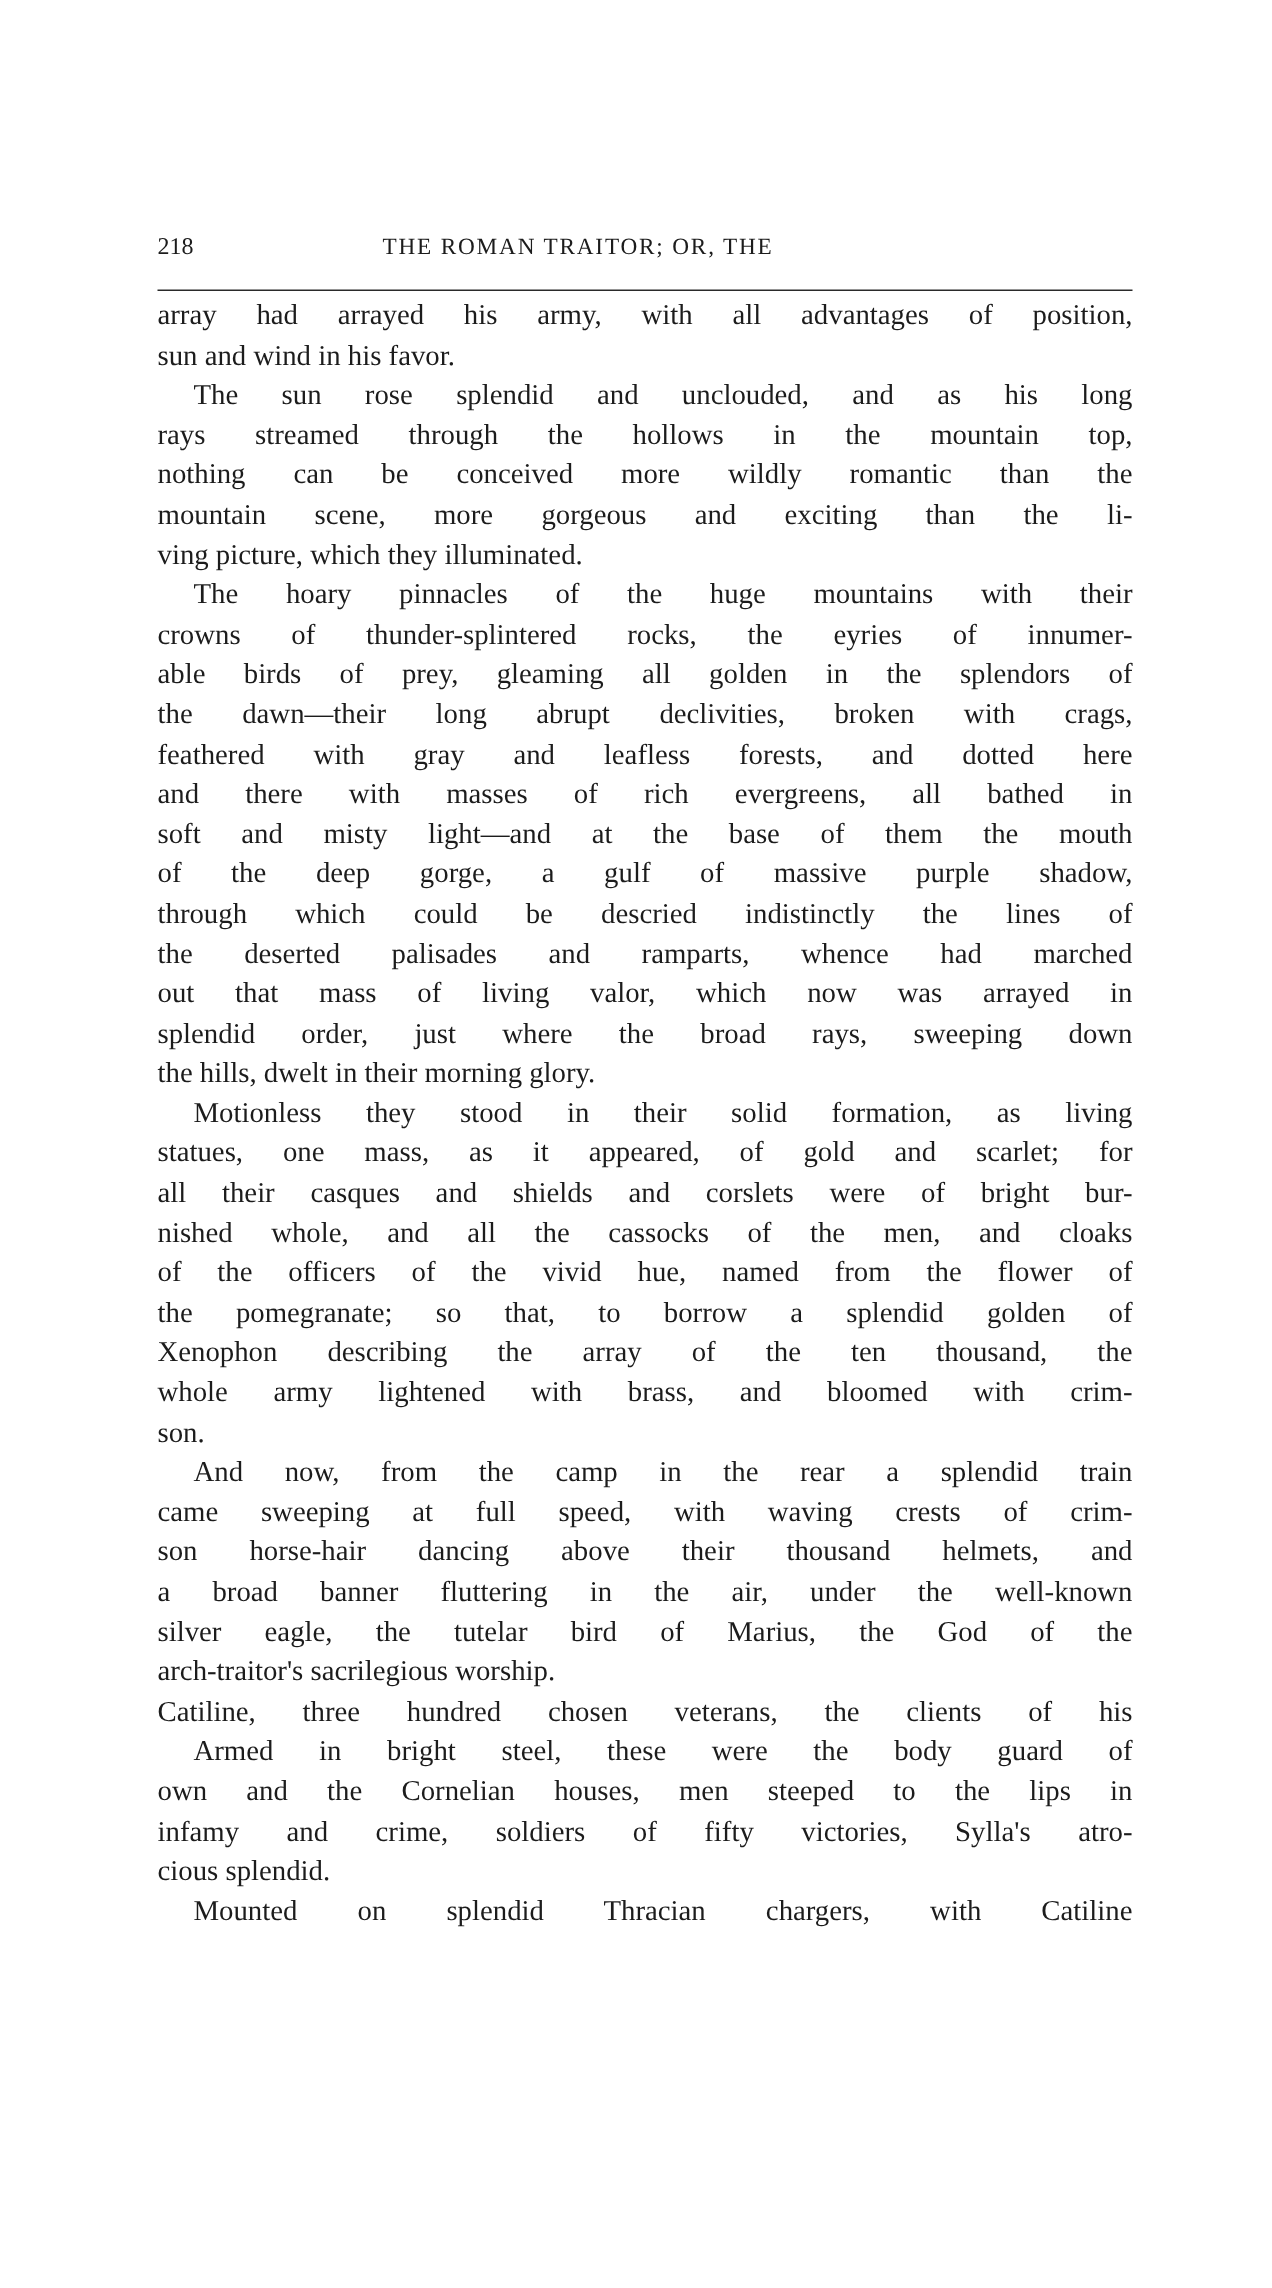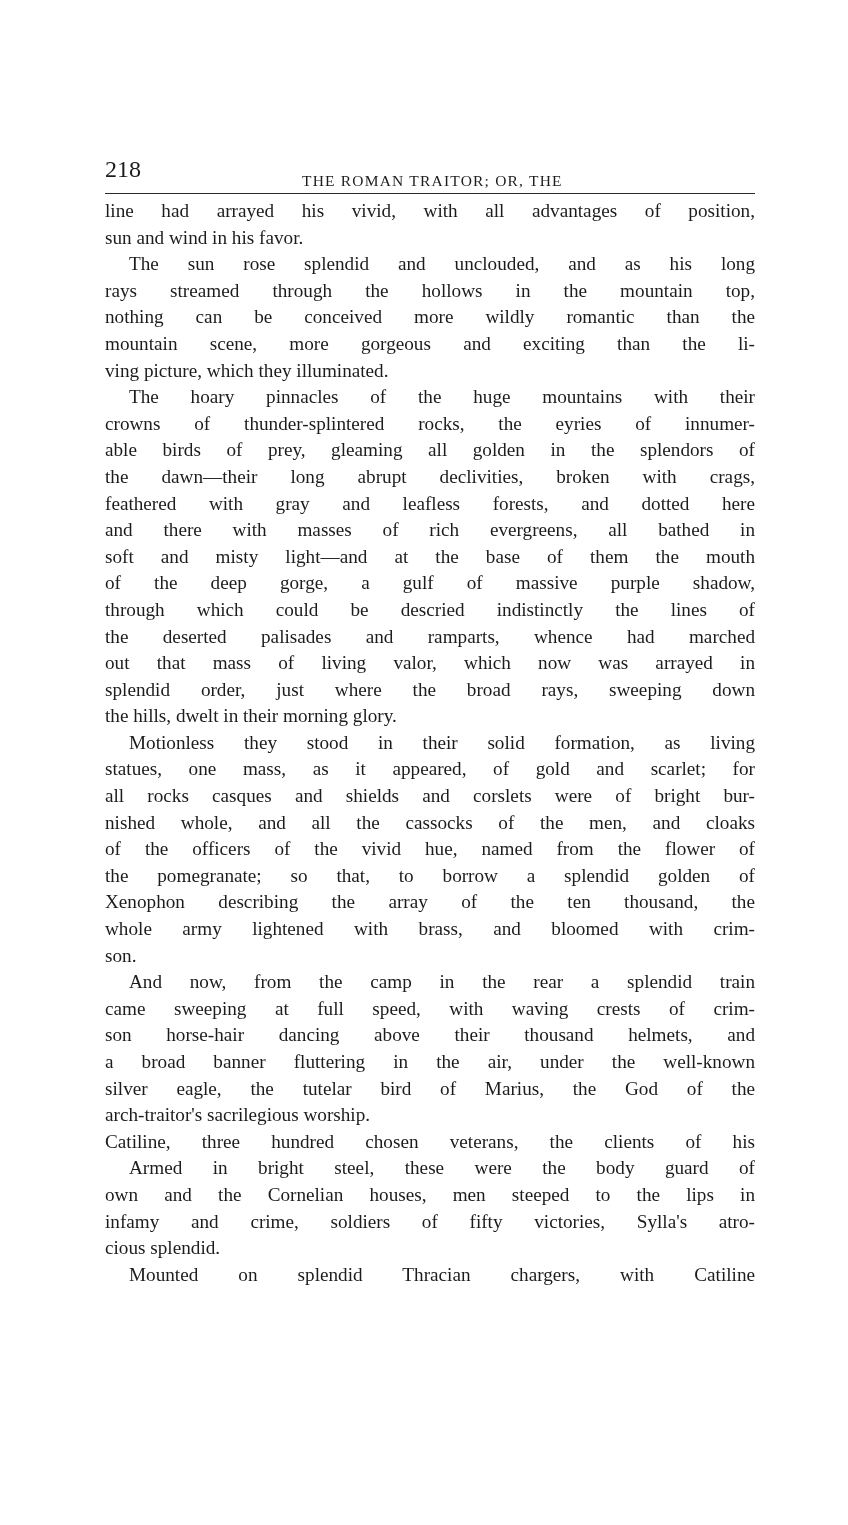--- a/index.html
+++ b/index.html
@@ -1,39 +1,39 @@
 <!DOCTYPE html>
 <html><head>
 <meta charset="utf-8">
 <style>
   html, body { margin: 0; padding: 0; background: #ffffff; }
   body { width: 848px; height: 1525px; position: relative; overflow: hidden; }
   .page { position: absolute; left: 105px; top: 156px; width: 650px; color: #1c1c1c;
           font-family: "Liberation Serif", "DejaVu Serif", serif; }
   .running-head { position: relative; height: 28px; font-size: 21px; }
-  .page-number { position: absolute; left: 0; top: 0; font-size: 24px; }
-  .head-title { position: absolute; left: 150px; top: 16px; font-size: 15.5px; letter-spacing: 1.2px; margin-left: 47px; }
+  .page-number { position: absolute; left: 0; top: 0; font-size: 16px; }
+  .head-title { position: absolute; left: 150px; top: 0; font-size: 15.5px; letter-spacing: 1.2px; }
   .head-rule { height: 0; border-top: 1.6px solid #2a2a2a; margin-top: 9px; margin-bottom: 4px; }
   .body-text { font-size: 19.2px; line-height: 26.6px; text-align: justify; }
   .line { display: block; white-space: nowrap; text-align-last: justify; text-align: justify; }
   .line.last { text-align-last: left; }
   .line.indent { padding-left: 24px; }
 </style>
 </head>
 <body>
 
 <div class="page">
   <div class="running-head">
     <span class="page-number">218</span>
     <span class="head-title">THE ROMAN TRAITOR; OR, THE</span>
   </div>
   <div class="head-rule"></div>
   <div class="body-text" id="body-text">
       <div>
-        <span class="line">line had arrayed his vivid, with all advantages of position,</span>
+        <span class="line">array had arrayed his army, with all advantages of position,</span>
         <span class="line last">sun and wind in his favor.</span>
       </div>
       <div>
         <span class="line indent">The sun rose splendid and unclouded, and as his long</span>
         <span class="line">rays streamed through the hollows in the mountain top,</span>
         <span class="line">nothing can be conceived more wildly romantic than the</span>
         <span class="line">mountain scene, more gorgeous and exciting than the li-</span>
         <span class="line last">ving picture, which they illuminated.</span>
       </div>
       <div>
@@ -47,21 +47,21 @@
         <span class="line">of the deep gorge, a gulf of massive purple shadow,</span>
         <span class="line">through which could be descried indistinctly the lines of</span>
         <span class="line">the deserted palisades and ramparts, whence had marched</span>
         <span class="line">out that mass of living valor, which now was arrayed in</span>
         <span class="line">splendid order, just where the broad rays, sweeping down</span>
         <span class="line last">the hills, dwelt in their morning glory.</span>
       </div>
       <div>
         <span class="line indent">Motionless they stood in their solid formation, as living</span>
         <span class="line">statues, one mass, as it appeared, of gold and scarlet; for</span>
-        <span class="line">all rocks casques and shields and corslets were of bright bur-</span>
+        <span class="line">all their casques and shields and corslets were of bright bur-</span>
         <span class="line">nished whole, and all the cassocks of the men, and cloaks</span>
         <span class="line">of the officers of the vivid hue, named from the flower of</span>
         <span class="line">the pomegranate; so that, to borrow a splendid golden of</span>
         <span class="line">Xenophon describing the array of the ten thousand, the</span>
         <span class="line">whole army lightened with brass, and bloomed with crim-</span>
         <span class="line last">son.</span>
       </div>
       <div>
         <span class="line indent">And now, from the camp in the rear a splendid train</span>
         <span class="line">came sweeping at full speed, with waving crests of crim-</span>

